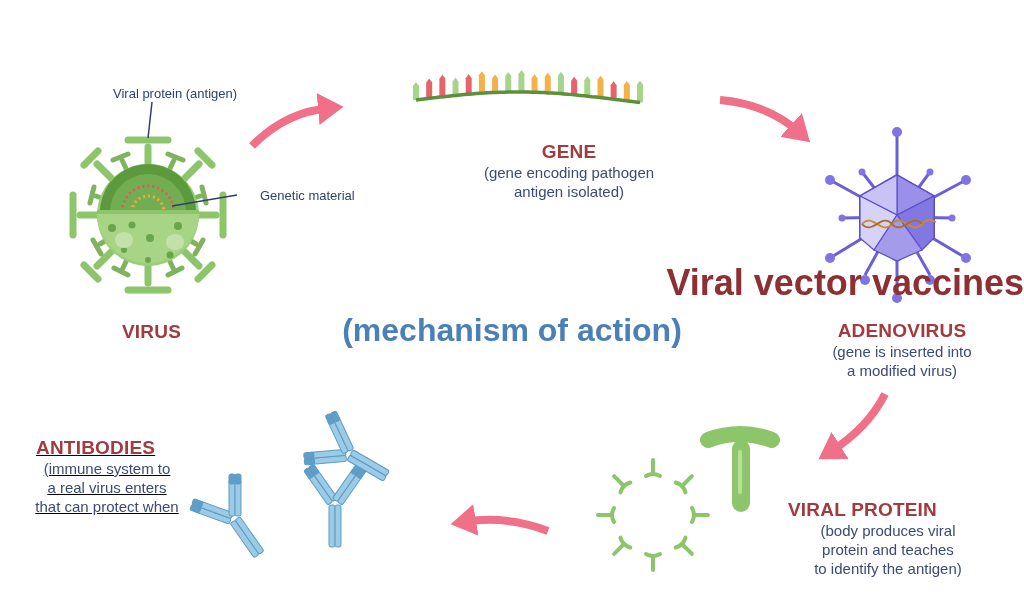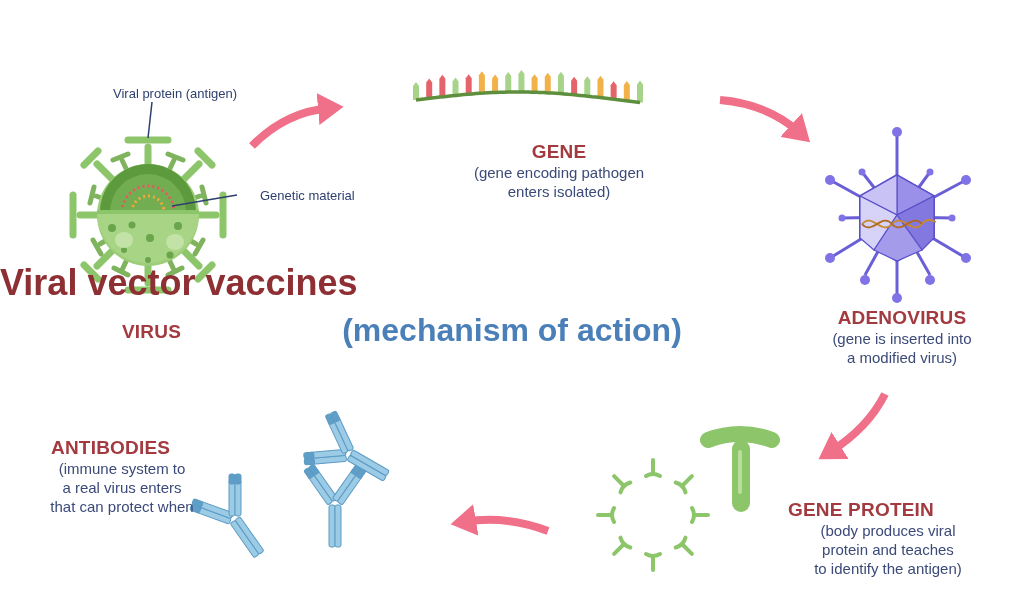--- a/index.html
+++ b/index.html
@@ -2,21 +2,21 @@
 <html><head>
 <meta charset="utf-8">
 <style>
   html, body { margin: 0; padding: 0; background: #ffffff; }
   body { width: 1024px; height: 614px; position: relative; overflow: hidden;
          font-family: "Liberation Sans", sans-serif; }
   .abs { position: absolute; }
   .stage-title { color: #a33a3f; font-weight: bold; font-size: 19px; letter-spacing: 0.2px; }
   .stage-desc { color: #3b4a78; font-size: 15px; line-height: 19px; }
   .callout { color: #2e3f6e; font-size: 13px; }
-  #main-title { left: 0; width: 1024px; top: 262px; text-align: left; color: #8e2f33;
+  #main-title { left: 0; width: 1024px; top: 262px; text-align: right; color: #8e2f33;
                 font-weight: bold; font-size: 36px; }
   #sub-title { left: 0; width: 1024px; top: 312px; text-align: center; color: #4a7fb8;
                font-weight: bold; font-size: 32px; }
   svg.art { position: absolute; left: 0; top: 0; }
 </style>
 </head>
 <body>
 
 <svg class="art" width="1024" height="614" viewBox="0 0 1024 614">
   <defs>
@@ -240,40 +240,40 @@
         </g>
       </g>
     </g>
 </svg>
 
 <div class="abs callout" style="left:113px; top:86px;">Viral protein (antigen)</div>
 <div class="abs callout" style="left:240px; top:188px;margin-left:20px;">Genetic material</div>
 
 <div class="abs stage-title" style="left:122px; top:321px;">VIRUS</div>
 
-<div class="abs" style="left:444px; top:141px; width:230px; text-align:center;">
+<div class="abs" style="left:454px; top:141px; width:230px; text-align:center;">
   <div class="stage-title">GENE</div>
   <div class="stage-desc">(gene encoding pathogen</div>
-  <div class="stage-desc">enters isolated)</div>
-</div>
-
-<div class="abs" style="left:812px; top:307px; width:180px; text-align:center;">
+  <div class="stage-desc">antigen isolated)</div>
+</div>
+
+<div class="abs" style="left:812px; top:320px; width:180px; text-align:center;">
   <div class="stage-title">ADENOVIRUS</div>
   <div class="stage-desc">(gene is inserted into</div>
   <div class="stage-desc">a modified virus)</div>
 </div>
 
 <div class="abs" style="left:788px; top:499px; width:200px; text-align:center;">
-  <div class="stage-title" style="text-align:left;">GENE PROTEIN</div>
+  <div class="stage-title" style="text-align:left;">VIRAL PROTEIN</div>
   <div class="stage-desc">(body produces viral</div>
   <div class="stage-desc">protein and teaches</div>
   <div class="stage-desc">to identify the antigen)</div>
 </div>
 
-<div class="abs" style="left:37px; top:437px; width:170px; text-align:center;">
+<div class="abs" style="left:22px; top:437px; width:170px; text-align:center;text-decoration:underline;">
   <div class="stage-title" style="text-align:left; padding-left:14px;">ANTIBODIES</div>
   <div class="stage-desc">(immune system to</div>
   <div class="stage-desc">a real virus enters</div>
   <div class="stage-desc">that can protect when</div>
 </div>
 
 <div id="main-title" class="abs">Viral vector vaccines</div>
 <div id="sub-title" class="abs">(mechanism of action)</div>
 
 </body></html>

